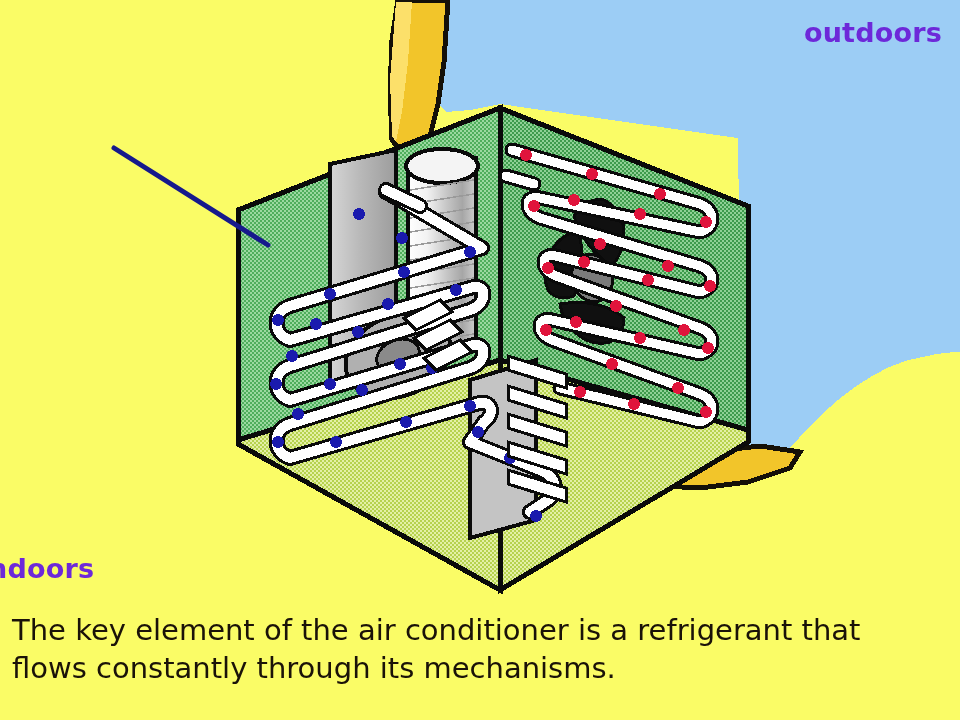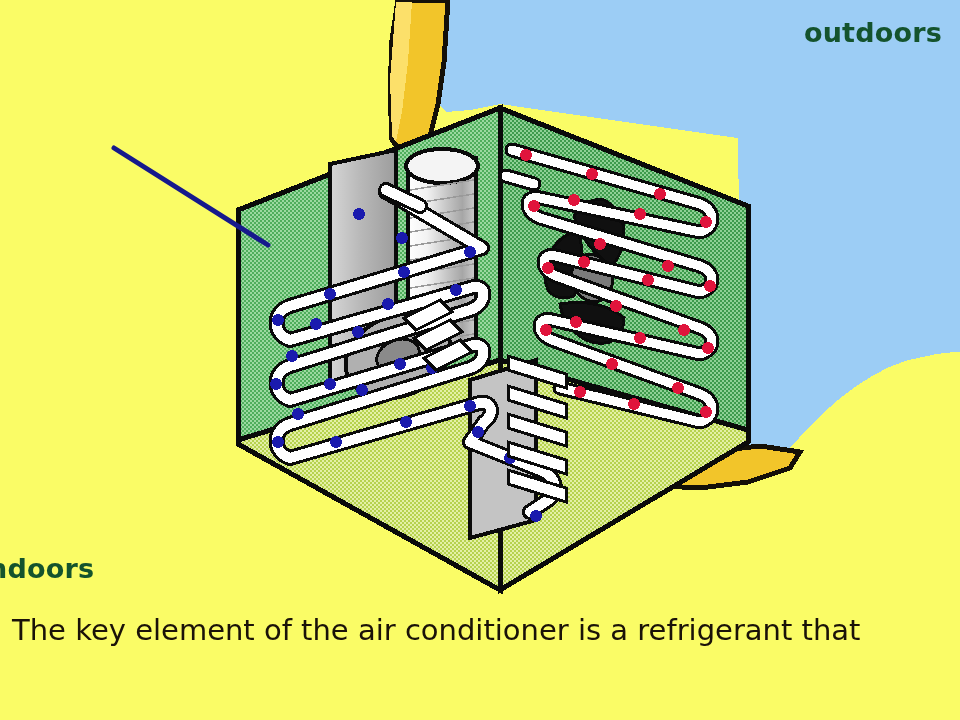--- a/index.html
+++ b/index.html
@@ -6,21 +6,21 @@
   body{
     width:960px;height:720px;overflow:hidden;position:relative;
     font-family:"DejaVu Sans","Liberation Sans",sans-serif;
     background:#FAFC66;
   }
   #stage{position:absolute;inset:0;width:960px;height:720px;}
   .layer{position:absolute;left:0;top:0;width:960px;height:720px;}
 
   
   .lbl{
-    position:absolute;color:#14532d;font-weight:bold;
+    position:absolute;color:#6d28d9;font-weight:bold;
     letter-spacing:.2px;white-space:nowrap;
   }
   #label-outdoors{right:18px;top:17px;font-size:27px;}
   #label-indoors{left:-12px;top:553px;font-size:27px;}
   #label-refrigerant{left:18px;top:104px;font-size:24px;font-weight:normal;
      font-family:"DejaVu Sans","Liberation Sans",sans-serif;}
 
   #caption{
     position:absolute;left:12px;top:612px;width:940px;
     font-size:29px;line-height:1.30;color:#1a1208;
@@ -263,15 +263,16 @@
 
   <svg class="layer" viewBox="0 0 960 720" preserveAspectRatio="none">
     <line x1="114" y1="148" x2="268" y2="245" stroke="#16198C" stroke-width="5" stroke-linecap="round"></line>
   </svg>
 
   <div class="lbl" id="label-outdoors">outdoors</div>
   <div class="lbl" id="label-indoors">ndoors</div>
 
   <div id="caption">
     <div>The key element of the air conditioner is a refrigerant that</div>
+    <div>flows constantly through its mechanisms.</div>
   </div>
 
 </div>
 
 </body></html>

